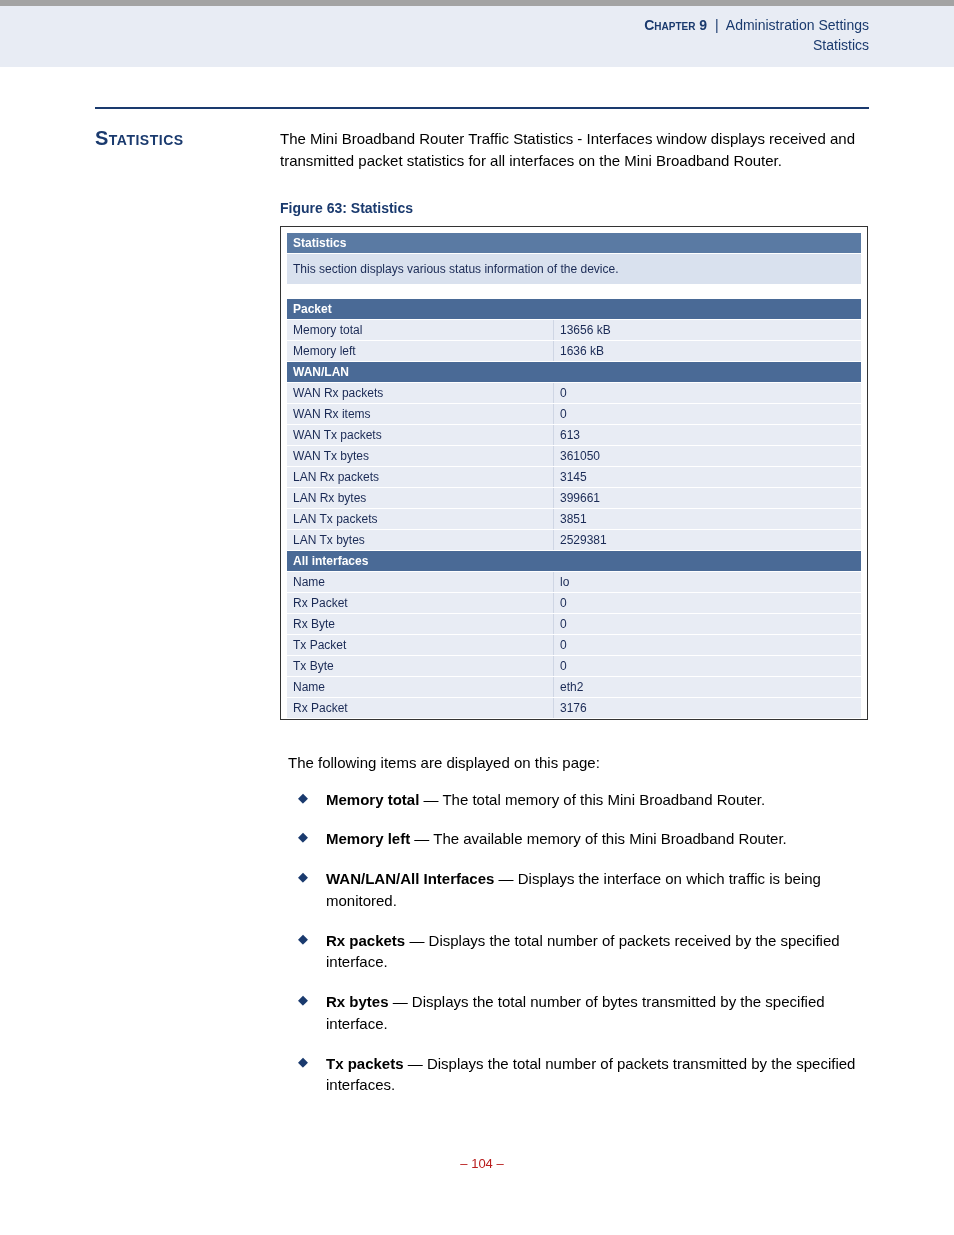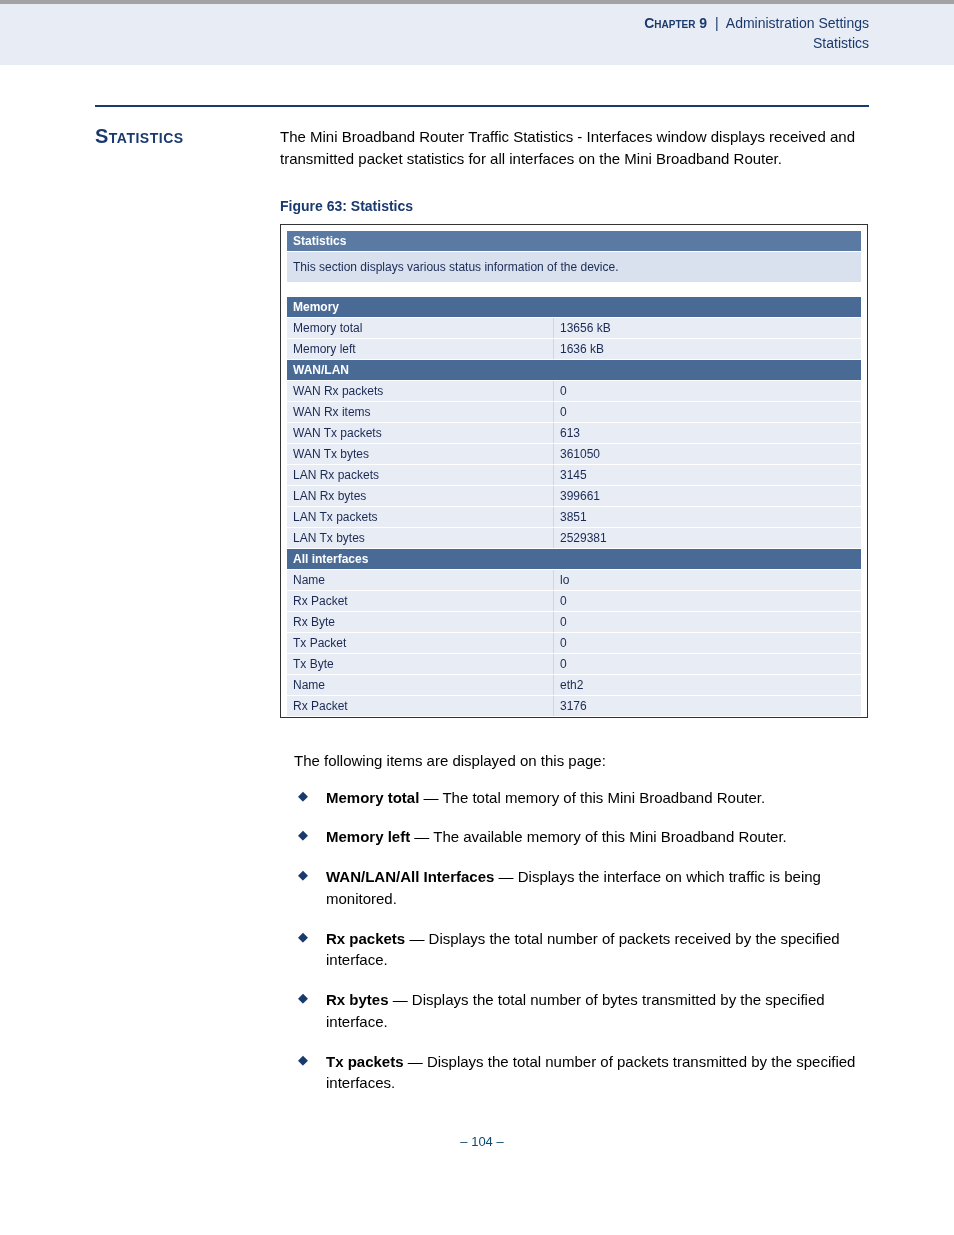--- a/index.html
+++ b/index.html
@@ -5,21 +5,21 @@
   body {
     margin: 0;
     padding: 0;
     font-family: Verdana, Geneva, sans-serif;
     background: #fff;
     color: #000;
     width: 954px;
   }
   .header-band {
     background: #e8ecf4;
-    border-top: 4px solid #a3a3a3;
+    border-top: 6px solid #a3a3a3;
     padding: 10px 85px 12px 0;
     text-align: right;
     font-size: 14px;
     line-height: 1.4;
   }
   .header-chapter {
     color: #1a3a6e;
     font-weight: bold;
     font-variant: small-caps;
   }
@@ -98,21 +98,21 @@
     padding: 3px 6px;
     box-sizing: border-box;
   }
   .kv .v {
     flex: 1;
     padding: 3px 6px;
     border-left: 1px solid #cfd6e4;
   }
   .lead {
     font-size: 15px;
-    margin: 34px 0 18px 14px;
+    margin: 34px 0 18px 8px;
   }
   ul.items {
     list-style: none;
     padding: 0;
     margin: 12px;
   }
   ul.items li {
     position: relative;
     padding-left: 34px;
     font-size: 15px;
@@ -124,22 +124,22 @@
     position: absolute;
     left: 6px;
     top: 0;
     color: #1a3a6e;
     font-size: 13px;
   }
   ul.items b { font-weight: bold; }
   .pagenum {
     text-align: center;
     font-size: 13px;
-    color: #0c4a6e;
-    margin-top: 40px;
+    color: #b91c1c;
+    margin-top: 60px;
     padding-bottom: 30px;
   }
 </style>
 </head>
 <body>
 
 <div class="header-band">
   <span class="header-chapter">Chapter 9</span>
   <span class="header-sep">|</span>
   <span class="header-section">Administration Settings</span><br>
@@ -154,21 +154,21 @@
     <p class="intro">The Mini Broadband Router Traffic Statistics - Interfaces window displays received and transmitted packet statistics for all interfaces on the Mini Broadband Router.</p>
 
     <div class="figcap">Figure 63:  Statistics</div>
 
     <div class="figbox">
       <div class="panel">
         <div class="bar-title">Statistics</div>
         <div class="bar-sub">This section displays various status information of the device.</div>
         <div class="spacer"></div>
 
-        <div class="bar-section">Memory</div>
+        <div class="bar-section">Packet</div>
         <div id="mem-rows">
             <div class="kv">
               <div class="k">Memory total</div>
               <div class="v">13656 kB</div>
             </div>
             <div class="kv">
               <div class="k">Memory left</div>
               <div class="v">1636 kB</div>
             </div>
           </div>

